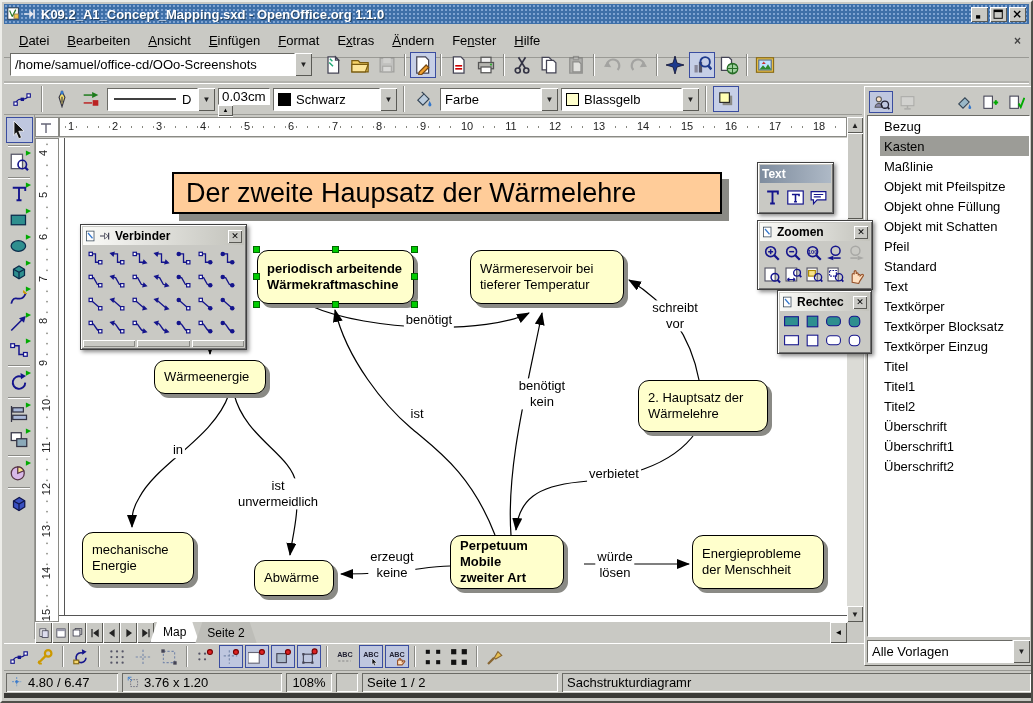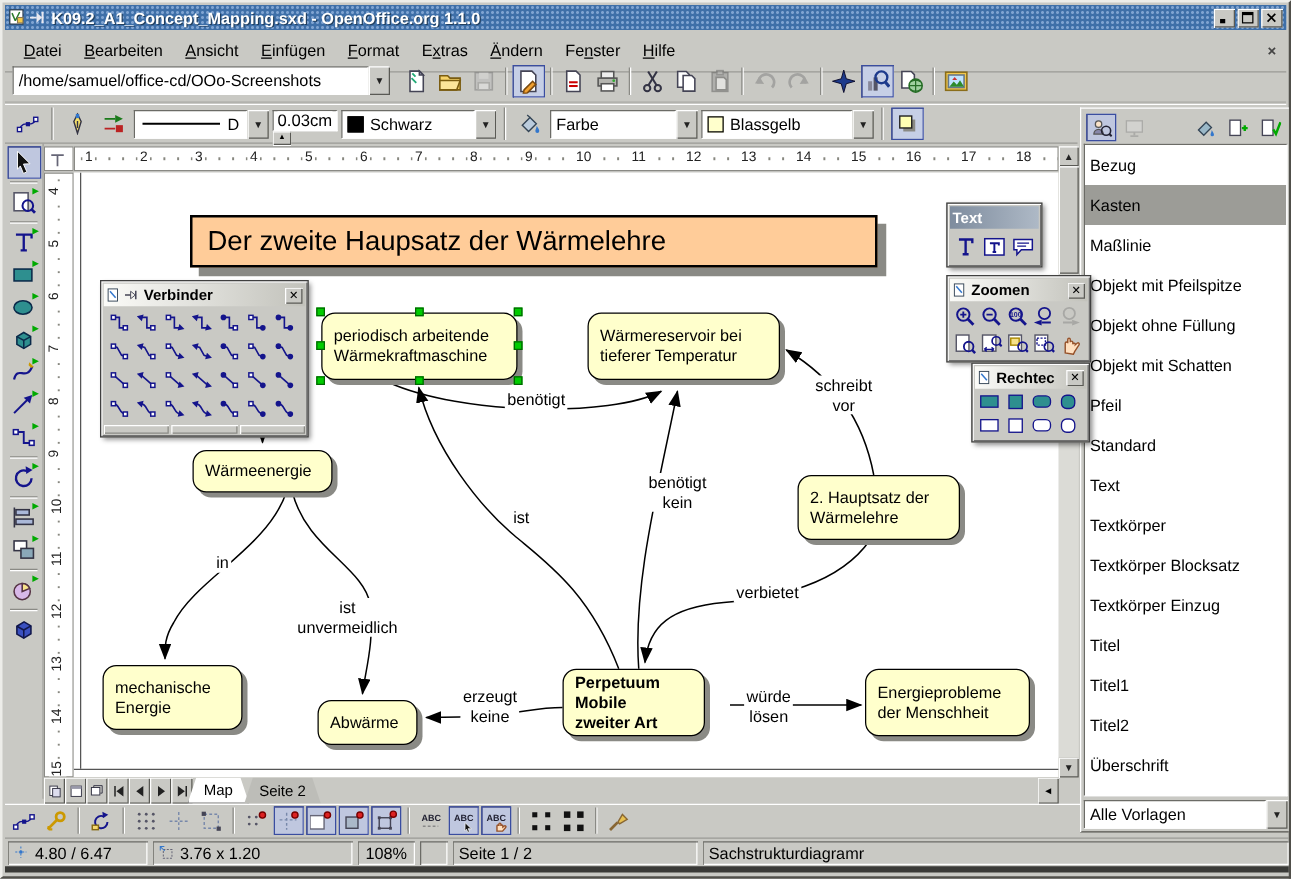--- a/index.html
+++ b/index.html
@@ -49,21 +49,21 @@
 .hnum{position:absolute;top:2px;font-size:11px;color:#222;background:#fff;padding:0 2px;transform:translateX(-50%);}
 .vnum{position:absolute;left:4px;font-size:11px;color:#222;background:#fff;padding:1px 0;transform:translateY(-50%) rotate(-90deg);}
 
 #canvas{left:57px;top:136px;width:788px;height:484px;background:#fff;overflow:hidden;}
 #pageL{position:absolute;left:5px;top:0;width:1px;height:477px;background:#555;}
 #pageB{position:absolute;left:0;top:477px;width:100%;height:1px;background:#555;}
 #edges{position:absolute;left:0;top:0;}
 .node{position:absolute;background:#FFFFCC;border:1.4px solid #000;border-radius:11px;
   box-shadow:4px 4px 0 #8a8a85;display:flex;flex-direction:column;justify-content:center;padding:2px 9px;line-height:1.25;font-size:13px;}
 .titlebox{position:absolute;background:#FFCC99;border:2px solid #000;box-shadow:7px 7px 0 #8a8a85;
-  display:flex;align-items:center;padding:0 12px;font-size:22px;white-space:nowrap;}
+  display:flex;align-items:center;padding:0 12px;font-size:27px;white-space:nowrap;margin-left:20px;}
 .elabel{position:absolute;transform:translate(-50%,-50%);text-align:center;font-size:13px;line-height:1.2;background:#fff;padding:0 2px;}
 .handle{position:absolute;width:7px;height:7px;background:#0C0;border:1px solid #060;}
 
 .palette{position:absolute;background:#C9C9C4;border:1px solid #404040;box-shadow:inset 1px 1px 0 #fff,inset -1px -1px 0 #707070,2px 2px 4px rgba(0,0,0,.45);padding:2px;z-index:10;}
 .pal-title{height:18px;display:flex;align-items:center;gap:3px;padding:0 2px;background:linear-gradient(90deg,#FBFBF8,#C2C2BB);font-weight:bold;font-size:12px;}
 .pal-title.dark{background:linear-gradient(90deg,#7E8C9E,#AEB9C6);color:#fff;}
 .pal-title .x{margin-left:auto;width:14px;height:13px;background:#C9C9C4;display:flex;align-items:center;justify-content:center;font-size:9px;font-weight:bold;color:#000;}
 .pal-grid{display:grid;}
 .pal-cell{display:flex;align-items:center;justify-content:center;}
 .pal-cell.dis{opacity:.4;filter:grayscale(1);}
@@ -89,21 +89,21 @@
 .sfield{height:19px;display:flex;align-items:center;gap:4px;padding:0 5px;box-shadow:inset 1px 1px 0 #6b6b66,inset -1px -1px 0 #fff;white-space:nowrap;overflow:hidden;}
 #bottomstrip{left:2px;top:691px;width:1029px;height:8px;background:#3a3a37;border-bottom:3px solid #C9C9C4;}
 
 #stylist{left:862px;top:84px;width:169px;height:580px;background:#C9C9C4;border:1px solid;border-color:#fff #55544f #55544f #fff;padding:2px;display:flex;flex-direction:column;}
 #sty-toolbar{height:26px;display:flex;align-items:center;gap:2px;padding:0 2px;}
 #sty-toolbar .gap{flex:1;}
 .sty-btn{width:24px;height:22px;display:flex;align-items:center;justify-content:center;}
 .sty-btn.on{background:#BFC7DF;box-shadow:inset 1px 1px 0 #50506e,inset -1px -1px 0 #fff;outline:1px solid #3A4DA0;outline-offset:-1px;}
 .sty-btn.dis{opacity:.45;filter:grayscale(1);}
 #sty-list{flex:1;background:#fff;border:1px solid;border-color:#6b6b66 #fff #fff #6b6b66;overflow:hidden;}
-.sty-item{height:32px;display:flex;align-items:center;padding:0 4px;font-size:13px;white-space:nowrap;}
+.sty-item{height:20px;display:flex;align-items:center;padding:0 4px;font-size:13px;white-space:nowrap;margin-left:12px;}
 .sty-item.sel{background:#9C9C97;}
 #sty-filter{height:23px;margin-top:3px;display:flex;}
 #sty-filter .field{flex:1;}
 u{text-decoration:underline;}
 svg{display:block;}
 </style>
 </head>
 <body>
 
 <div id="win">
@@ -549,21 +549,21 @@
         <path d="M452,397 C447,330 468,250 483,175" fill="none" stroke="#000" stroke-width="1.2" marker-end="url(#arr)"></path>
         <path d="M640,242 C633,205 614,168 570,142" fill="none" stroke="#000" stroke-width="1.2" marker-end="url(#arr)"></path>
         <path d="M637,294 C612,330 562,340 520,344 C478,348 460,362 457,392" fill="none" stroke="#000" stroke-width="1.2" marker-end="url(#arr)"></path>
         <path d="M170,256 C155,300 98,325 80,360 C72,373 73,382 73,389" fill="none" stroke="#000" stroke-width="1.2" marker-end="url(#arr)"></path>
         <path d="M175,256 C186,300 232,316 237,345 C241,374 233,400 231,417" fill="none" stroke="#000" stroke-width="1.2" marker-end="url(#arr)"></path>
         <path d="M391,428 C362,428 352,436 282,436" fill="none" stroke="#000" stroke-width="1.2" marker-end="url(#arr)"></path>
         <path d="M525,426 L630,426" fill="none" stroke="#000" stroke-width="1.2" marker-end="url(#arr)"></path>
       </svg>
     <div class="titlebox" style="left:93px;top:34px;width:550px;height:42px">Der zweite Haupsatz der Wärmelehre</div>
     <div id="nodes">
-        <div class="node" style="left: 198px; top: 112px; width: 157px; height: 54px;">
+        <div class="node" style="left: 198px; top: 112px; width: 157px; height: 54px; font-weight: bold;">
           <div>periodisch arbeitende</div>
           <div>Wärmekraftmaschine</div>
         </div>
         <div class="node" style="left: 411px; top: 112px; width: 154px; height: 54px;">
           <div>Wärmereservoir bei</div>
           <div>tieferer Temperatur</div>
         </div>
         <div class="node" style="left: 95px; top: 222px; width: 112px; height: 34px;">
           <div>Wärmeenergie</div>
         </div>

